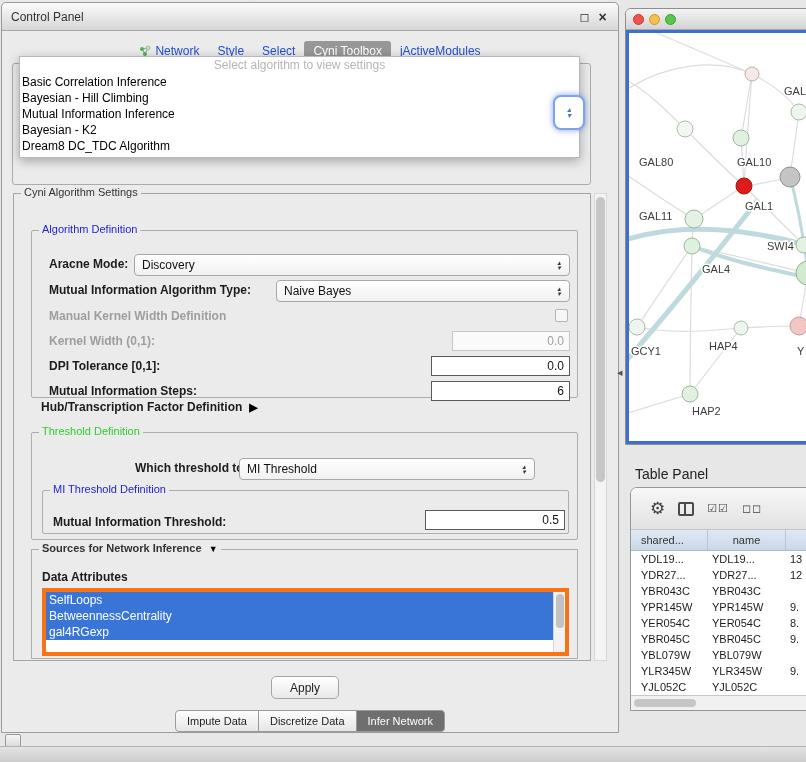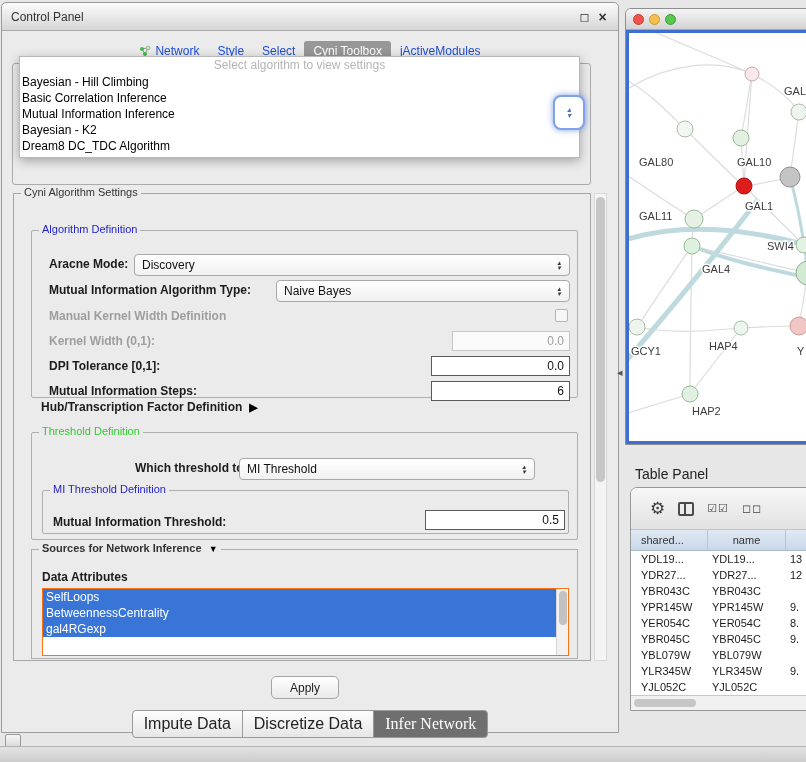--- a/index.html
+++ b/index.html
@@ -58,40 +58,40 @@
   .tfield.disabled{border:1px solid #c6c6c6;background:#fafafa;color:#9e9e9e;}
   .checkbox{position:absolute;width:13px;height:13px;background:#f6f6f6;
     border:1px solid #b5b5b5;border-radius:2px;}
 
   .hub-row{position:absolute;left:27px;top:206px;font-weight:bold;font-size:12px;
     display:flex;align-items:center;gap:7px;}
   .hub-arrow{font-size:11px;color:#000;}
   .legend-arrow{font-size:9px;color:#000;margin-left:4px;}
 
   .attr-list{position:absolute;left:10px;top:38px;width:527px;height:68px;background:#fff;
-    border:1px solid #f97316;overflow:hidden;}
+    border:4px solid #f97316;overflow:hidden;}
   .attr-item{height:16px;line-height:16px;padding-left:3px;background:var(--selection-blue,#3875d7);
     color:#fff;font-size:12px;width:513px;}
   .attr-scrollbar{position:absolute;right:0;top:0;width:12px;height:100%;background:#f2f2f2;
     border-left:1px solid #d6d6d6;}
   .attr-thumb{width:8px;height:34px;margin:2px auto 0;background:#c2c2c2;border-radius:4px;}
 
   .main-scrollbar{position:absolute;left:592px;top:190px;width:13px;height:468px;
     background:#f4f4f4;border:1px solid #d8d8d8;}
   .sb-thumb{width:9px;height:285px;margin:3px auto 0;background:#c6c6c6;border-radius:5px;}
 
   .apply-btn{position:absolute;left:269px;top:673px;width:68px;height:23px;
     background:linear-gradient(#ffffff,#e9e9e9);border:1px solid #a5a5a5;border-radius:5px;
     font-family:"Liberation Sans",sans-serif;font-size:12px;color:#222;}
 
   .bottom-tabs{position:absolute;left:0;right:0;top:707px;display:flex;justify-content:center;}
-  .btab{padding:4px 11px;font-size:16px;border:1px solid #9a9a9a;margin-left:-1px;
+  .btab{padding:4px 11px;font-size:11px;border:1px solid #9a9a9a;margin-left:-1px;
     background:linear-gradient(#fdfdfd,#e6e6e6);color:#222;}
   .btab:first-child{border-radius:4px 0 0 4px;margin-left:0;}
-  .btab:last-child{border-radius:0 4px 4px 0;font-family:Liberation Serif, serif;}
+  .btab:last-child{border-radius:0 4px 4px 0;}
   .btab.active{background:var(--active-bottom-tab-bg,#6f6f6f);color:#fff;}
 
   
   .network-window{position:absolute;left:625px;top:8px;width:200px;height:437px;
     border:1px solid #8e8e8e;border-radius:6px 6px 0 0;background:#e8e8e8;overflow:hidden;}
   .nw-titlebar{position:absolute;left:0;right:0;top:0;height:21px;
     background:linear-gradient(#f4f4f4,#d3d3d3);border-bottom:1px solid #a8a8a8;}
   .traffic{position:absolute;top:5px;width:11px;height:11px;border-radius:50%;}
   .traffic.red{left:7px;background:var(--traffic-red,#ee544a);border:1px solid #c23b34;}
   .traffic.yellow{left:23px;background:var(--traffic-yellow,#f5bf4f);border:1px solid #c99a32;}
@@ -165,22 +165,22 @@
         <div class="tab">
           <span>jActiveModules</span>
         </div>
       </div>
 
     <div class="upper-group"></div>
 
     <div class="algo-dropdown">
       <div class="dd-header">Select algorithm to view settings</div>
       <div id="dd-opts">
+          <div class="dd-opt">Basic Correlation Inference</div>
           <div class="dd-opt">Bayesian - Hill Climbing</div>
-          <div class="dd-opt">Basic Correlation Inference</div>
           <div class="dd-opt">Mutual Information Inference</div>
           <div class="dd-opt">Bayesian - K2</div>
           <div class="dd-opt">Dream8 DC_TDC Algorithm</div>
         </div>
     </div>
 
     <div class="combo-fragment">
       <i>▴</i>
       <i>▾</i>
     </div>

